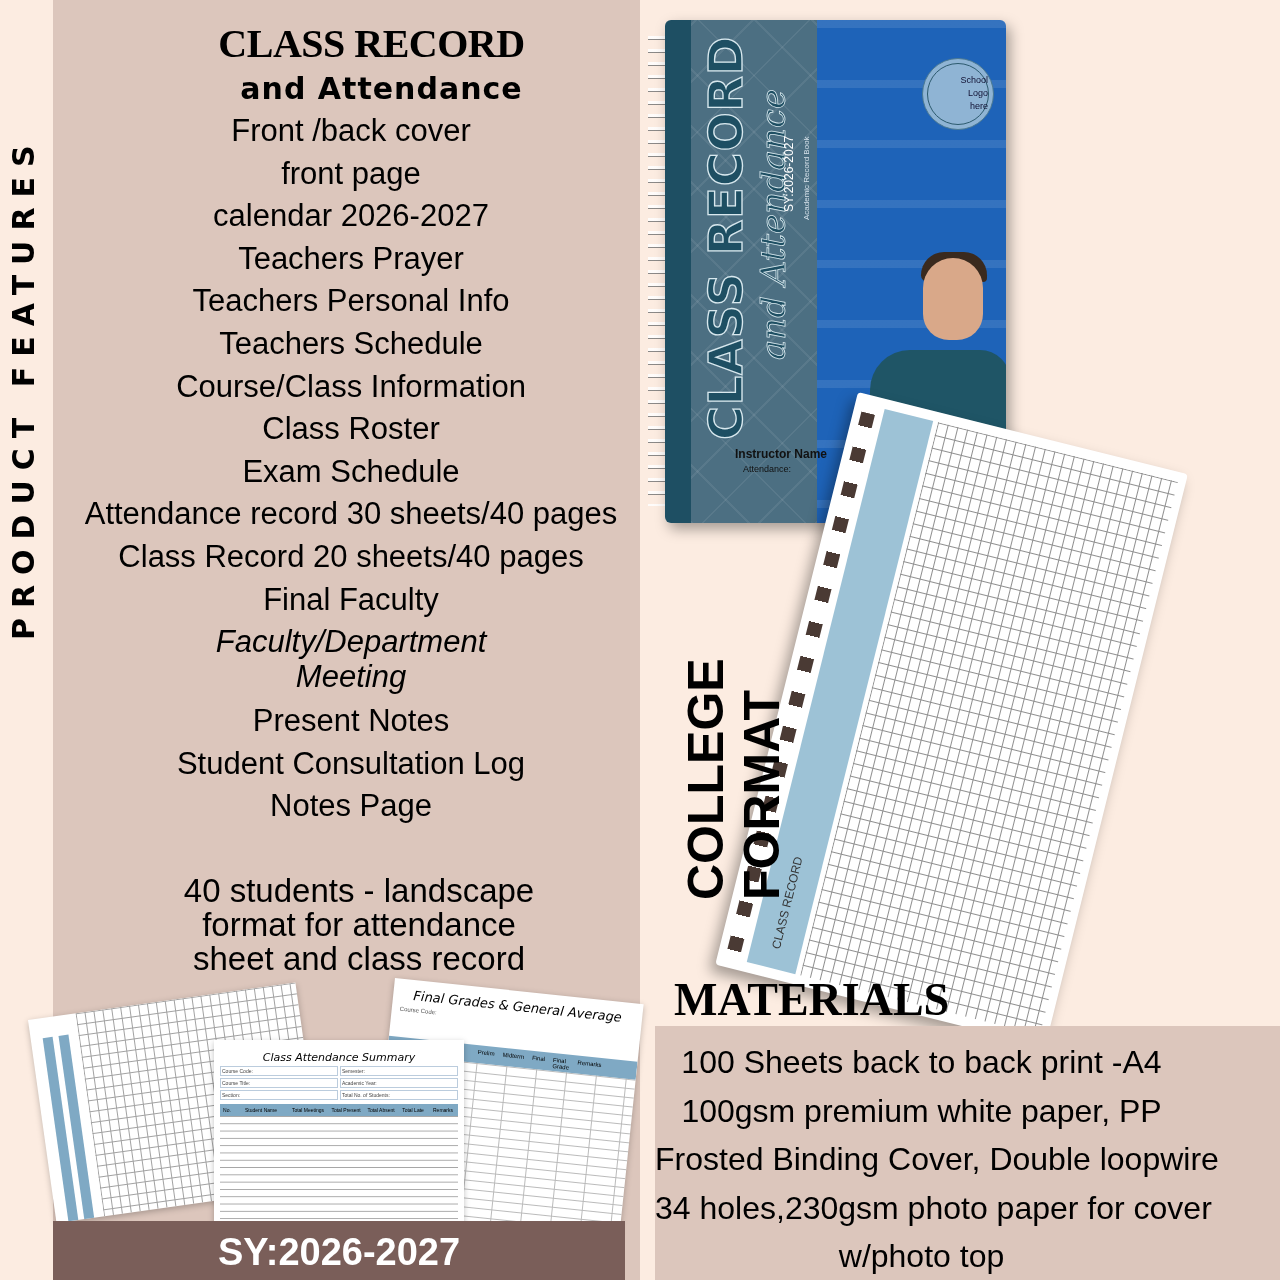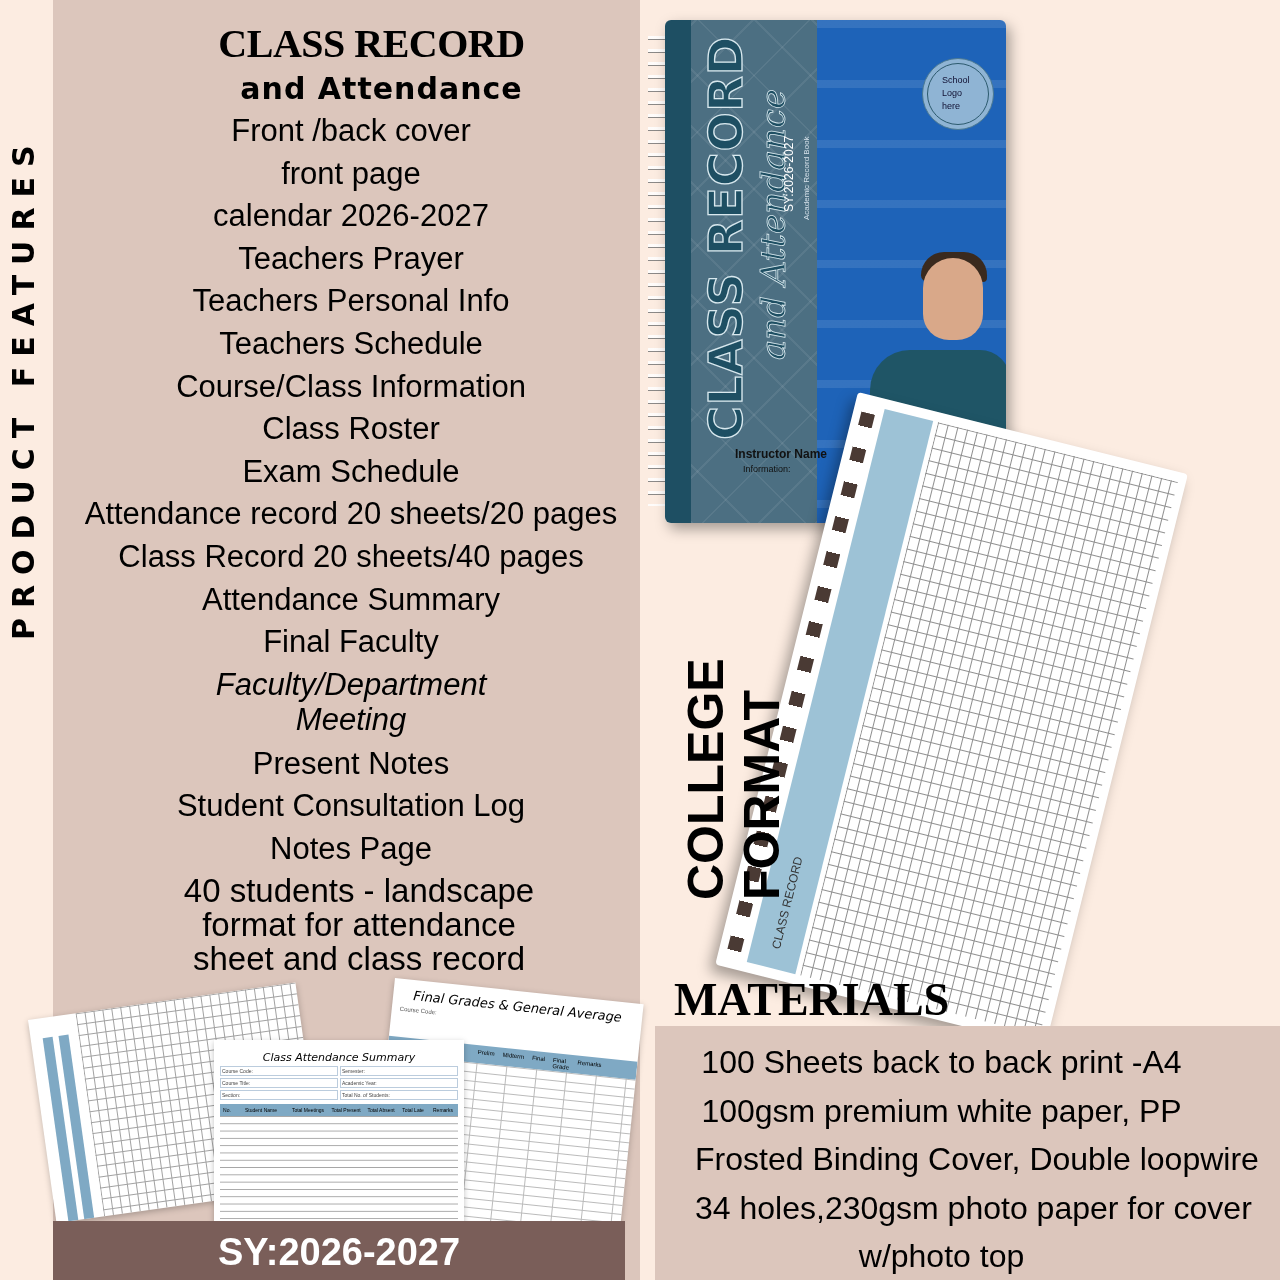--- a/index.html
+++ b/index.html
@@ -47,21 +47,21 @@
     font-family: "DejaVu Sans", sans-serif; font-size: 46px; color: #1e4f63; -webkit-text-stroke: 1.3px #d8e8ee; letter-spacing: 1px; white-space: nowrap; font-weight: bold;}
   .nb-script { position: absolute; left: 88px; top: 340px; transform-origin: 0 0; transform: rotate(-90deg);
     font-family: "DejaVu Serif", serif; font-style: italic; font-size: 34px; color: #1e4f63; -webkit-text-stroke: 0.8px #d8e8ee; white-space: nowrap; }
   .nb-sy { position: absolute; left: 117px; top: 192px; transform-origin: 0 0; transform: rotate(-90deg);
     color: #fff; font-size: 12px; white-space: nowrap; }
   .nb-book { position: absolute; left: 137px; top: 200px; transform-origin: 0 0; transform: rotate(-90deg);
     color: #d5e1ea; font-size: 8px; white-space: nowrap; }
   .nb-instructor { position: absolute; left: 70px; top: 427px; font-size: 12px; font-weight: bold; color: #111; }
   .nb-dept { position: absolute; left: 78px; top: 444px; font-size: 9px; color: #111; }
   .nb-logo { position: absolute; left: 257px; top: 38px; width: 72px; height: 72px; border-radius: 50%; background: #8fb4d4;
-    border: 1px solid #4c7a93; display: flex; align-items: center; justify-content: center; }
+    border: 1px solid #4c7a93; display: flex; align-items: center; justify-content: center; text-align: right; }
   .nb-logo-inner { width: 62px; height: 62px; border-radius: 50%; border: 1px solid #2c5a6e; font-size: 9px; line-height: 13px; padding: 10px 0 0 14px; color: #113; }
 
   .person-head { position: absolute; left: 258px; top: 238px; width: 60px; height: 82px; background: #d9a889; border-radius: 30px 30px 26px 26px; }
   .person-hair { position: absolute; left: 256px; top: 232px; width: 66px; height: 30px; background: #3a2a1e; border-radius: 34px 34px 6px 10px; }
   .person-body { position: absolute; left: 205px; top: 330px; width: 140px; height: 190px; background: #1f5566; border-radius: 40px 30px 0 0; }
   .person-arm { position: absolute; left: 195px; top: 400px; width: 100px; height: 40px; background: #d9a889; border-radius: 20px; transform: rotate(-8deg); }
 
   .spiral { position: absolute; left: 648px; top: 36px; width: 22px; height: 470px;
     background-image: repeating-linear-gradient(180deg, #fff 0 3px, #777 3px 4px, transparent 4px 13px); opacity: .85; }
 
@@ -74,21 +74,21 @@
     background-image: linear-gradient(#444 1px, transparent 1px), linear-gradient(90deg, #444 1px, transparent 1px);
     background-size: 10px 13px; opacity: .6; }
   .record-band { position: absolute; left: 30px; top: 10px; width: 50px; bottom: 10px; background: #9dc2d6; }
   .record-label { position: absolute; left: 48px; top: 560px; transform-origin: 0 0; transform: rotate(-90deg); font-size: 12px; white-space: nowrap; color:#333; }
 
   .college { position: absolute; left: 678px; top: 900px; transform-origin: 0 0; transform: rotate(-90deg);
     font-weight: bold; font-size: 50px; line-height: 56px; white-space: nowrap; }
 
   .materials-title { position: absolute; left: 674px; top: 973px; font-family: "Liberation Serif", serif; font-weight: bold; font-size: 46px; }
   .materials-panel { position: absolute; left: 655px; top: 1026px; width: 625px; height: 254px; background: #dcc6bc; }
-  .materials { position: absolute; left: 655px; width: 533px; top: 1038px; text-align: center; padding-left: 40px; }
+  .materials { position: absolute; left: 655px; width: 533px; top: 1038px; text-align: center; }
   .materials .line { font-size: 32px; line-height: 48.5px; white-space: nowrap; }
 </style>
 </head>
 <body>
 
 <div class="left-panel"></div>
 <div class="side-label">PRODUCT FEATURES</div>
 
 <div class="title-main">CLASS RECORD</div>
 <div class="title-sub">and Attendance</div>
@@ -96,23 +96,22 @@
 <div class="features">
   <div class="feat">Front /back cover</div>
   <div class="feat">front page</div>
   <div class="feat">calendar 2026-2027</div>
   <div class="feat">Teachers Prayer</div>
   <div class="feat">Teachers Personal Info</div>
   <div class="feat">Teachers Schedule</div>
   <div class="feat">Course/Class Information</div>
   <div class="feat">Class Roster</div>
   <div class="feat">Exam Schedule</div>
-  <div class="feat">Attendance record 20 sheets/20 pages</div>
+  <div class="feat">Attendance record 30 sheets/40 pages</div>
   <div class="feat">Class Record 20 sheets/40 pages</div>
-  <div class="feat">Attendance Summary</div>
   <div class="feat">Final Faculty</div>
   <div class="feat two-line">
     <div>Faculty/Department</div>
     <div>Meeting</div>
   </div>
   <div class="feat">Present Notes</div>
   <div class="feat">Student Consultation Log</div>
   <div class="feat">Notes Page</div>
 </div>
 
@@ -181,21 +180,21 @@
       <div>School</div>
       <div>Logo</div>
       <div>here</div>
     </div>
   </div>
   <div class="person-hair"></div>
   <div class="person-head"></div>
   <div class="person-body"></div>
   <div class="person-arm"></div>
   <div class="nb-instructor">Instructor Name</div>
-  <div class="nb-dept">Information:</div>
+  <div class="nb-dept">Attendance:</div>
 </div>
 
 <div class="record-sheet">
   <div class="record-holes"></div>
   <div class="record-band"></div>
   <div class="record-grid"></div>
   <div class="record-label">CLASS RECORD</div>
 </div>
 
 <div class="college">

